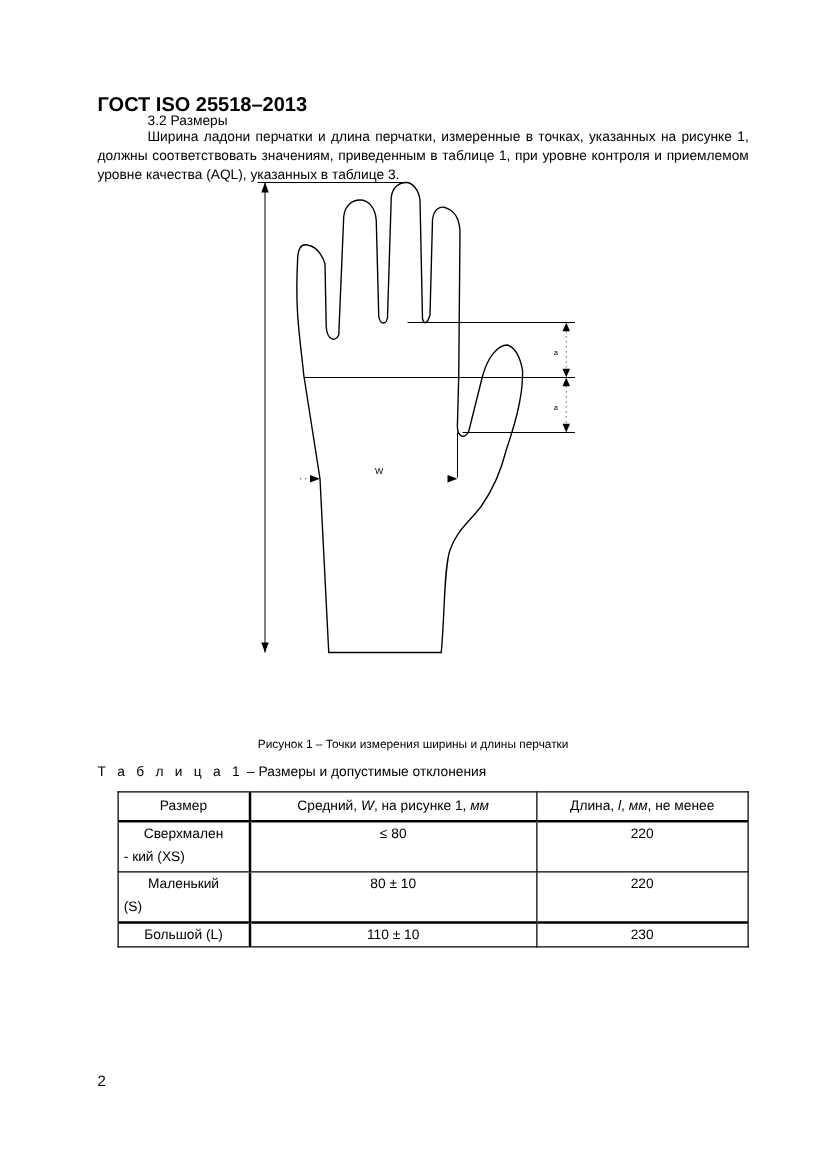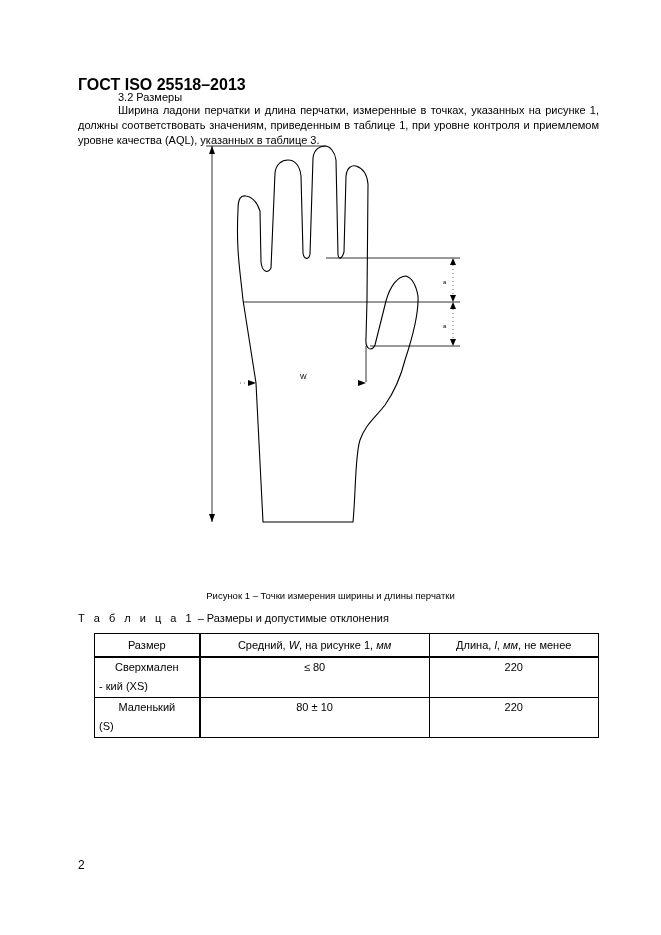--- a/index.html
+++ b/index.html
@@ -117,16 +117,21 @@
     <td class="c3 two center bottom">220</td>
   </tr>
   <tr>
     <td class="c1 two size-label">
           <span class="l1">Маленький</span>
           <span class="l2">(S)</span>
         </td>
     <td class="c2 two center">80 ± 10</td>
     <td class="c3 two center bottom">220</td>
   </tr>
+  <tr class="thick-top">
+    <td class="c1 one center">Большой (L)</td>
+    <td class="c2 one center">110 ± 10</td>
+    <td class="c3 one center">230</td>
+  </tr>
 </tbody>
   </table>
 
 <div class="abs page-num">2</div>
 
 </body></html>

